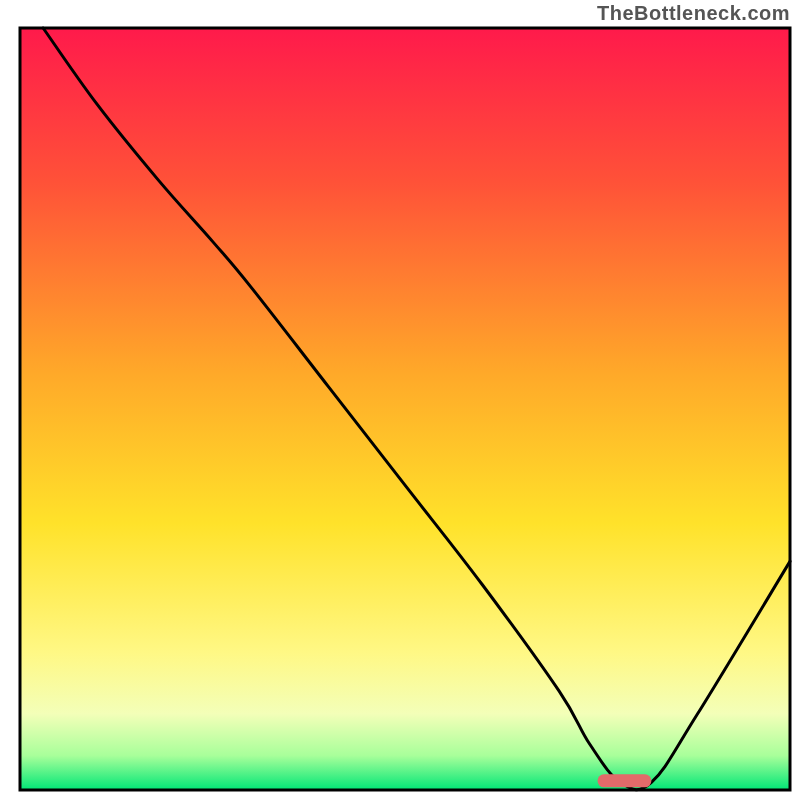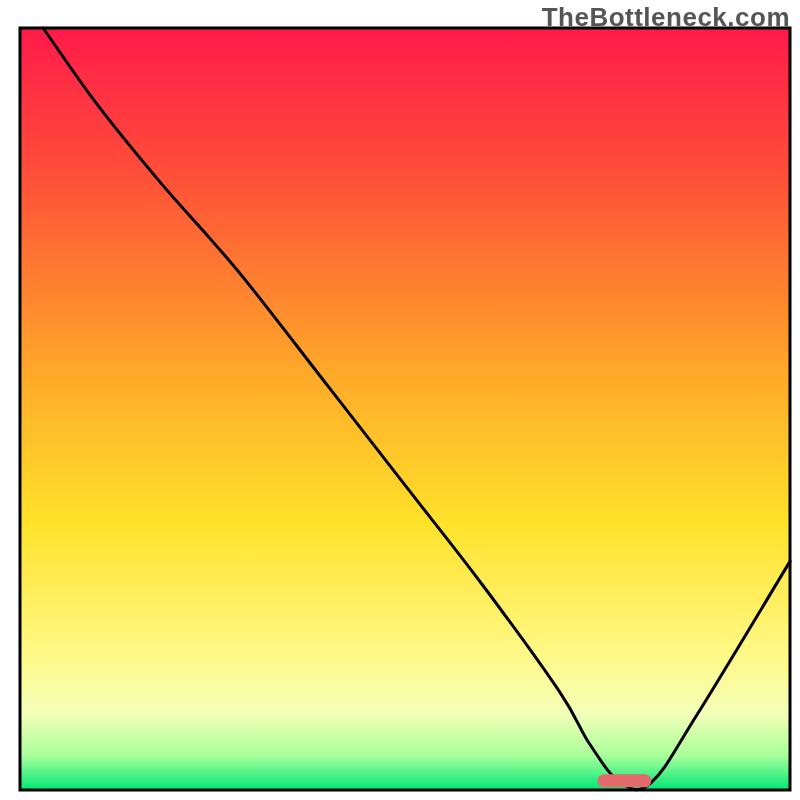--- a/index.html
+++ b/index.html
@@ -12,21 +12,21 @@
   }
   .container {
     position: relative;
     width: 800px;
     height: 800px;
   }
   .watermark {
     position: absolute;
     top: 2px;
     right: 10px;
-    font-size: 26px;
+    font-size: 20px;
     font-weight: bold;
     color: #555555;
     letter-spacing: 0.5px;
   }
   svg {
     display: block;
   }
 </style>
 </head>
 <body>

